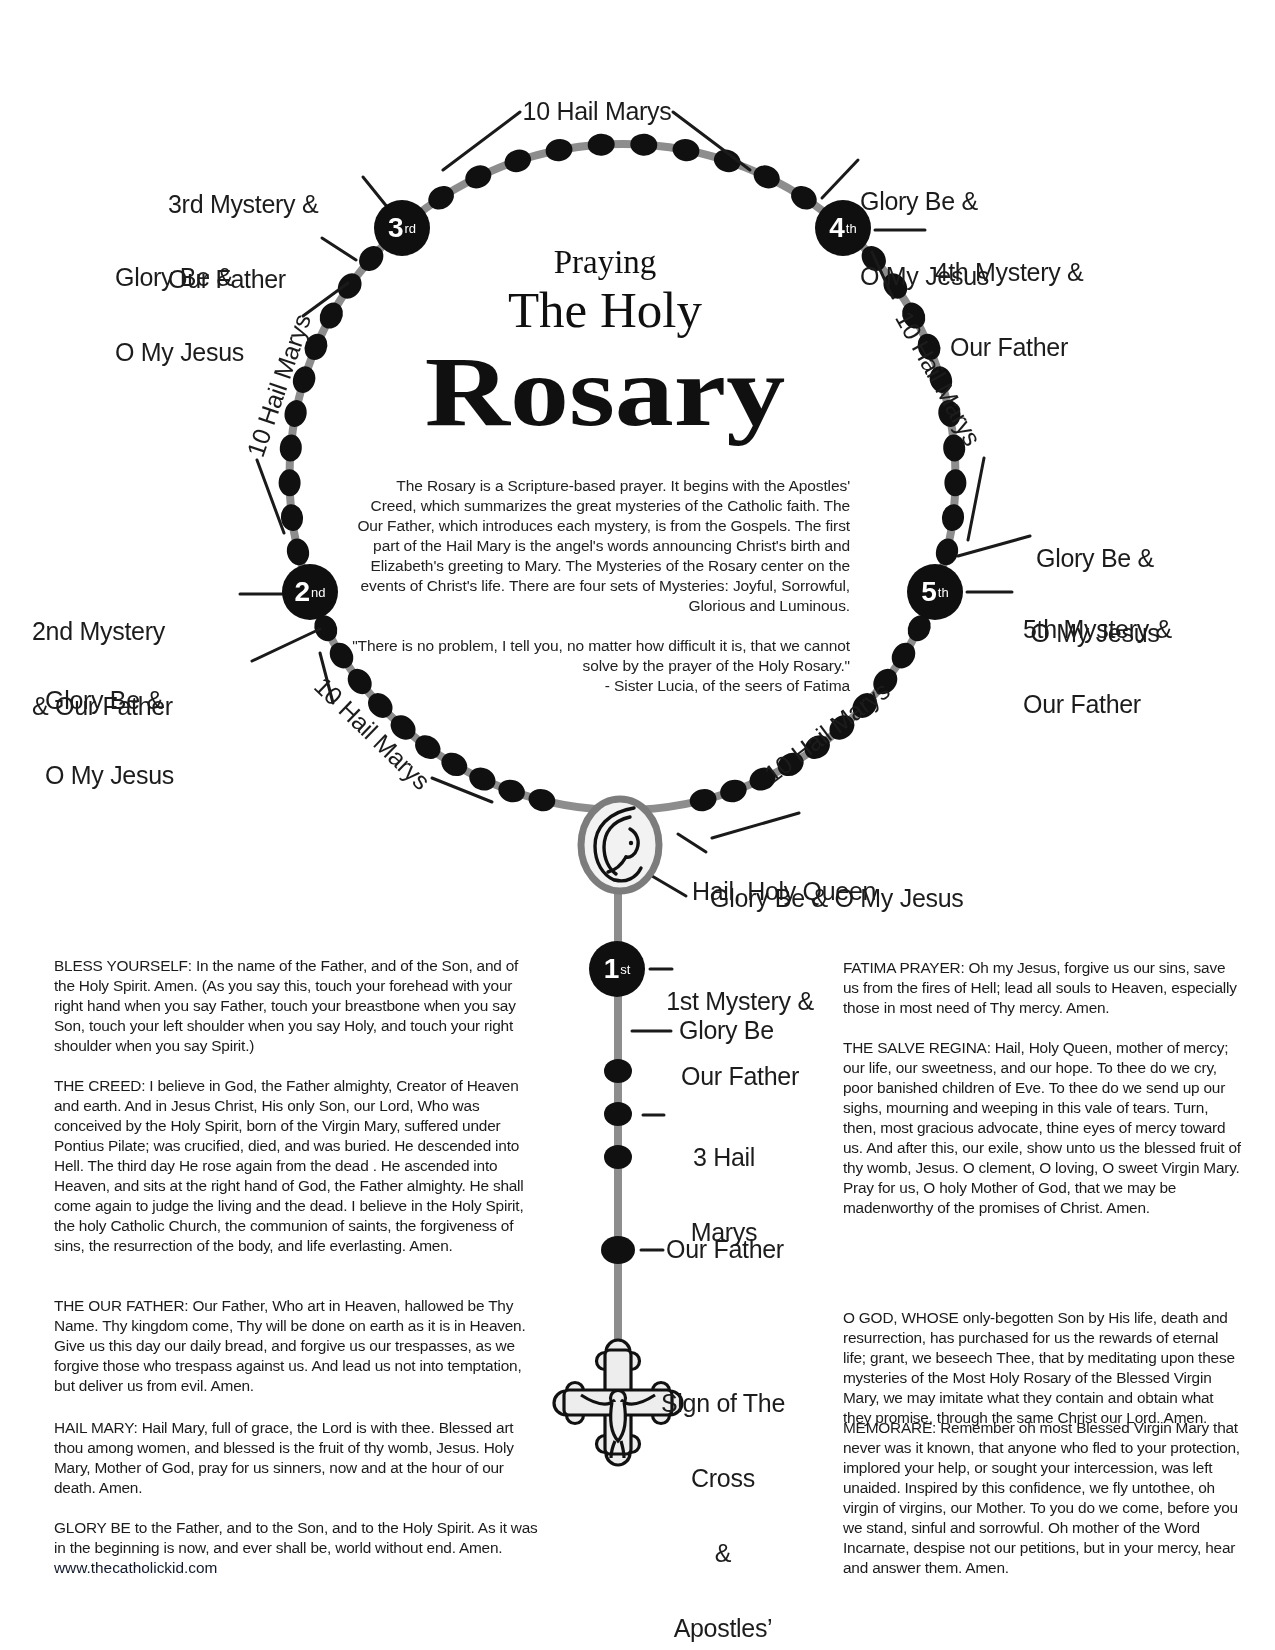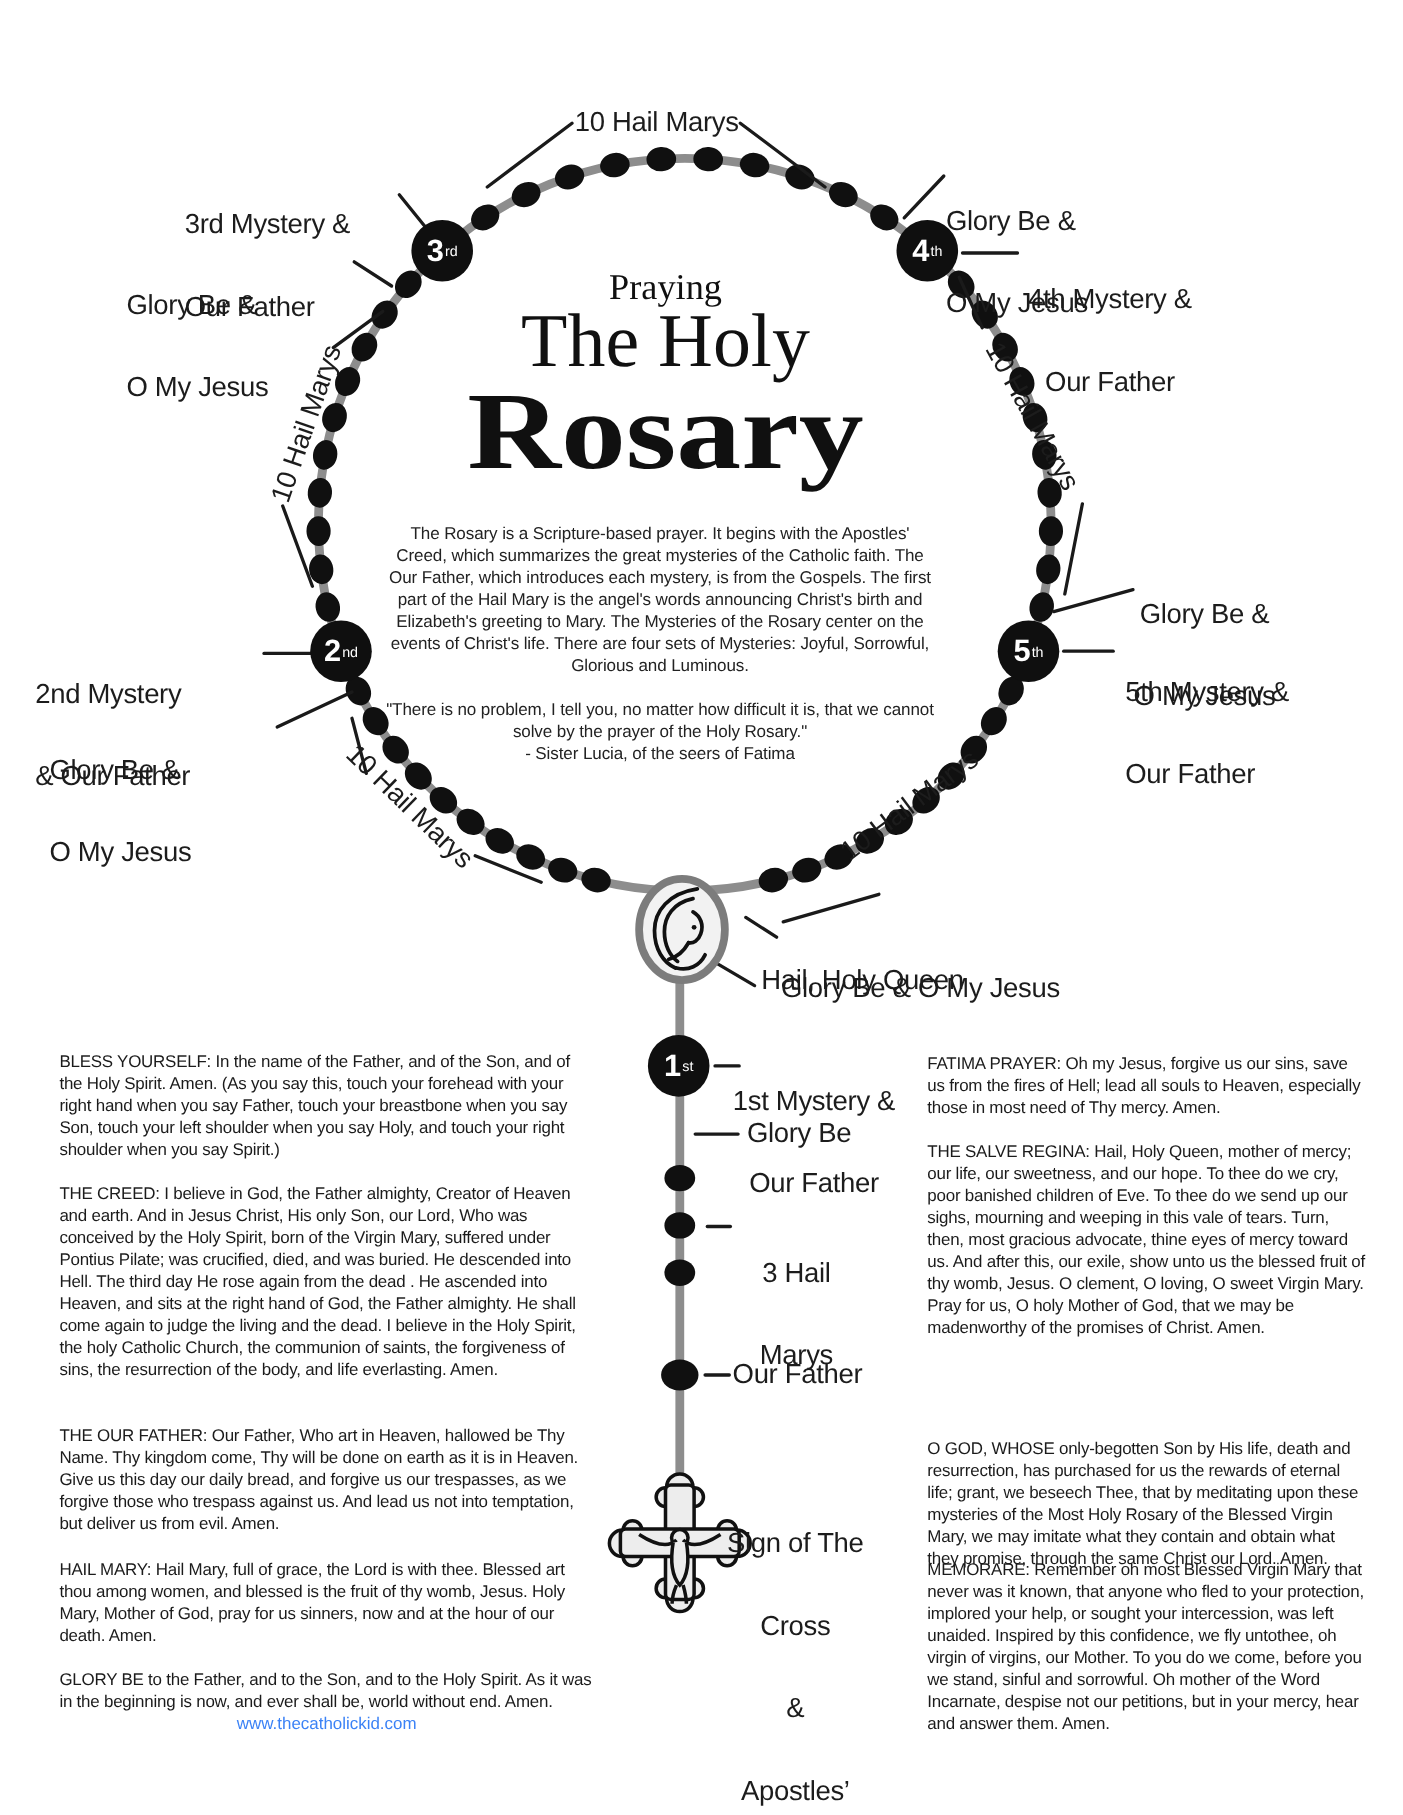--- a/index.html
+++ b/index.html
@@ -10,29 +10,29 @@
   .center{text-align:center}
   .rightal{}
   .ln{display:block}
   .rot{transform-origin:50% 50%}
   .marker{position:absolute;width:56px;height:56px;border-radius:50%;background:#0f0f0f;color:#ffffff;
           display:flex;align-items:center;justify-content:center;gap:1px}
   .mnum{font-size:28px;font-weight:700;line-height:1}
   .msuf{font-size:13px;line-height:1;}
   .title{position:absolute;left:300px;width:610px;text-align:center;font-family:"Liberation Serif",serif;color:#101010}
   .t-kicker{top:244px;font-size:33px;line-height:36px}
-  .t-line1{top:278px;font-size:69px;line-height:64px}
+  .t-line1{top:278px;font-size:51px;line-height:64px}
   .t-line2{top:340px;font-size:100px;line-height:104px;font-weight:700;transform:scaleX(1.18);transform-origin:50% 50%}
-  .intro{position:absolute;left:350px;width:500px;text-align:center;font-size:15.5px;line-height:20px;
+  .intro{position:absolute;left:350px;width:500px;text-align:right;font-size:15.5px;line-height:20px;
          letter-spacing:-0.1px;color:#222}
   .prayer{position:absolute;font-size:15.4px;line-height:20px;letter-spacing:-0.2px;color:#1b1b1b}
   .prayer b{font-weight:400}
   .col-l{left:54px;width:486px}
   .col-r{left:843px;width:402px}
-  .website{position:absolute;left:54px;width:486px;text-align:center;font-size:15.4px;line-height:20px;color:#3b82f6}
+  .website{position:absolute;left:54px;width:486px;text-align:left;font-size:15.4px;line-height:20px;color:#0f172a}
 </style>
 </head>
 <body>
 
 <div id="page">
 
   <svg id="rosary-svg" width="1275" height="1650" viewBox="0 0 1275 1650">
     <circle cx="622.5" cy="477" r="333" fill="none" stroke="#8d8d8d" stroke-width="8"></circle>
     <line x1="618" y1="850" x2="618" y2="1352" stroke="#8d8d8d" stroke-width="8"></line>
     <g id="beads" fill="#101010">

